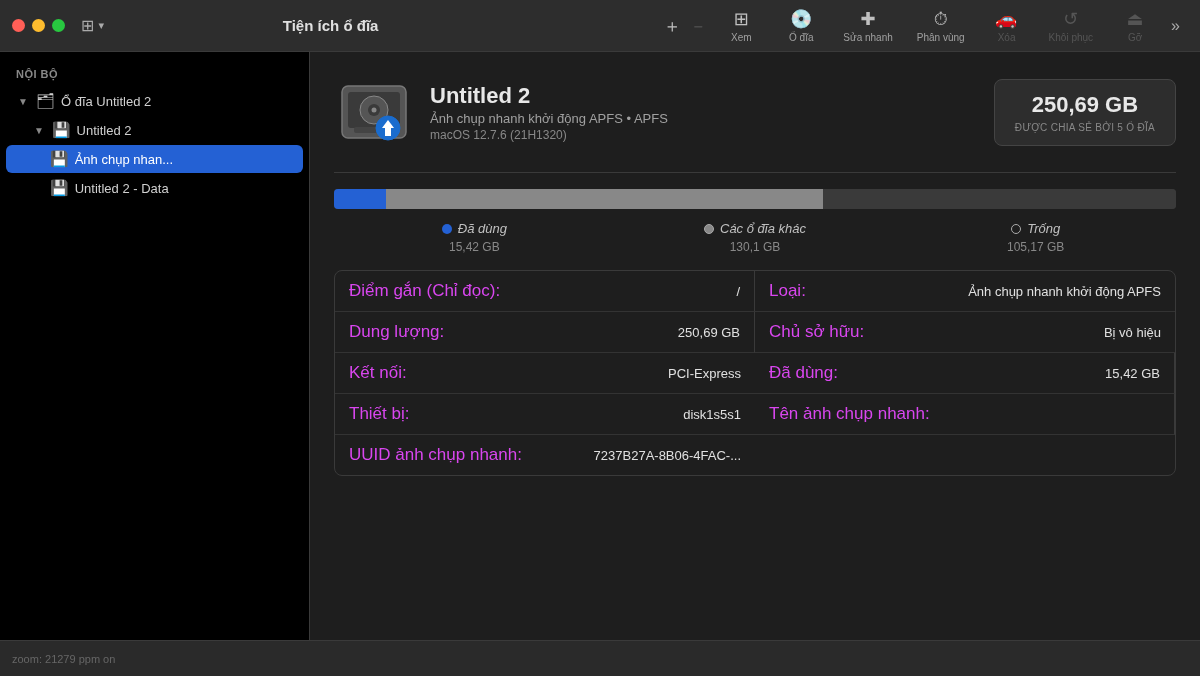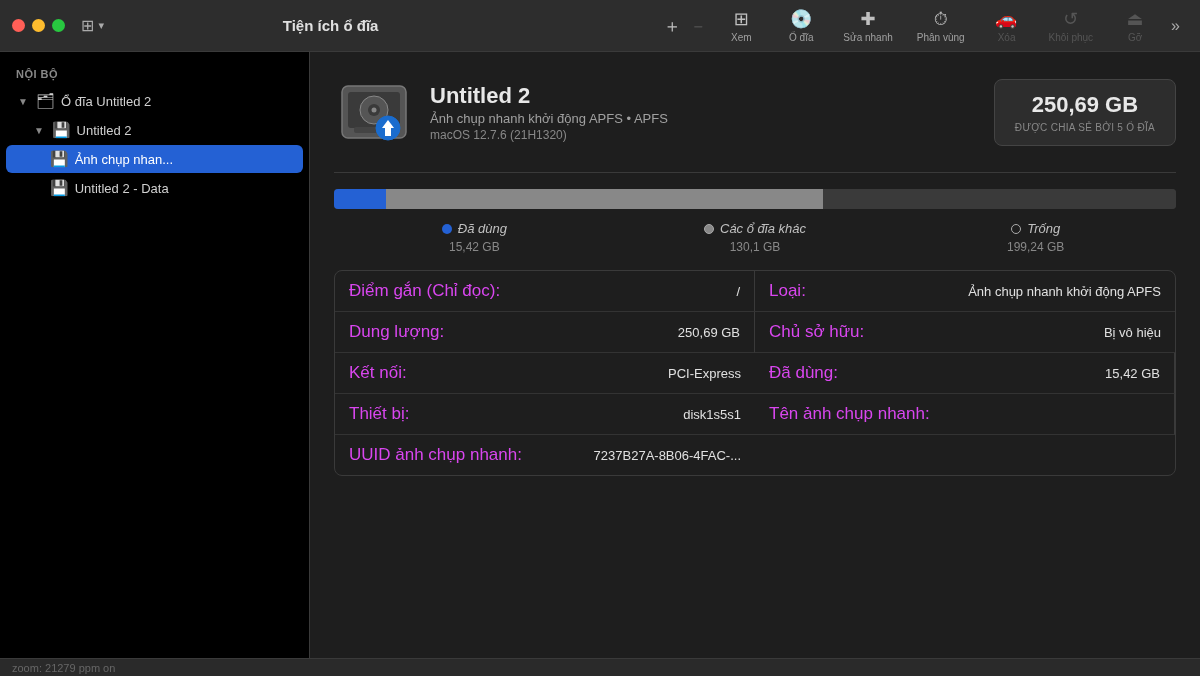--- a/index.html
+++ b/index.html
@@ -318,21 +318,21 @@
     .info-val.right { text-align: right; }
 
     .divider {
       height: 1px;
       background: #3a3a3a;
       margin: 16px 0;
     }
 
     
     .bottom-bar {
-      height: 18px;
+      height: 36px;
       background: #2a2a2a;
       border-top: 1px solid #3a3a3a;
       display: flex;
       align-items: center;
       padding: 8px 12px;
       flex-shrink: 0;
       text-align: right;
     }
     .bottom-text {
       font-size: 11px;
@@ -467,21 +467,21 @@
             <div class="legend-dot gray"></div>
             <span class="legend-label">Các ổ đĩa khác</span>
           </div>
           <div class="legend-value">130,1 GB</div>
         </div>
         <div class="legend-item">
           <div class="legend-dot-row">
             <div class="legend-dot empty"></div>
             <span class="legend-label">Trống</span>
           </div>
-          <div class="legend-value">199,24 GB</div>
+          <div class="legend-value">105,17 GB</div>
         </div>
       </div>
     </div>
 
     <div class="info-grid">
 
       <div class="info-row info-left">
         <span class="info-key">Điểm gắn (Chỉ đọc):</span>
         <span class="info-val right">/</span>
       </div>

